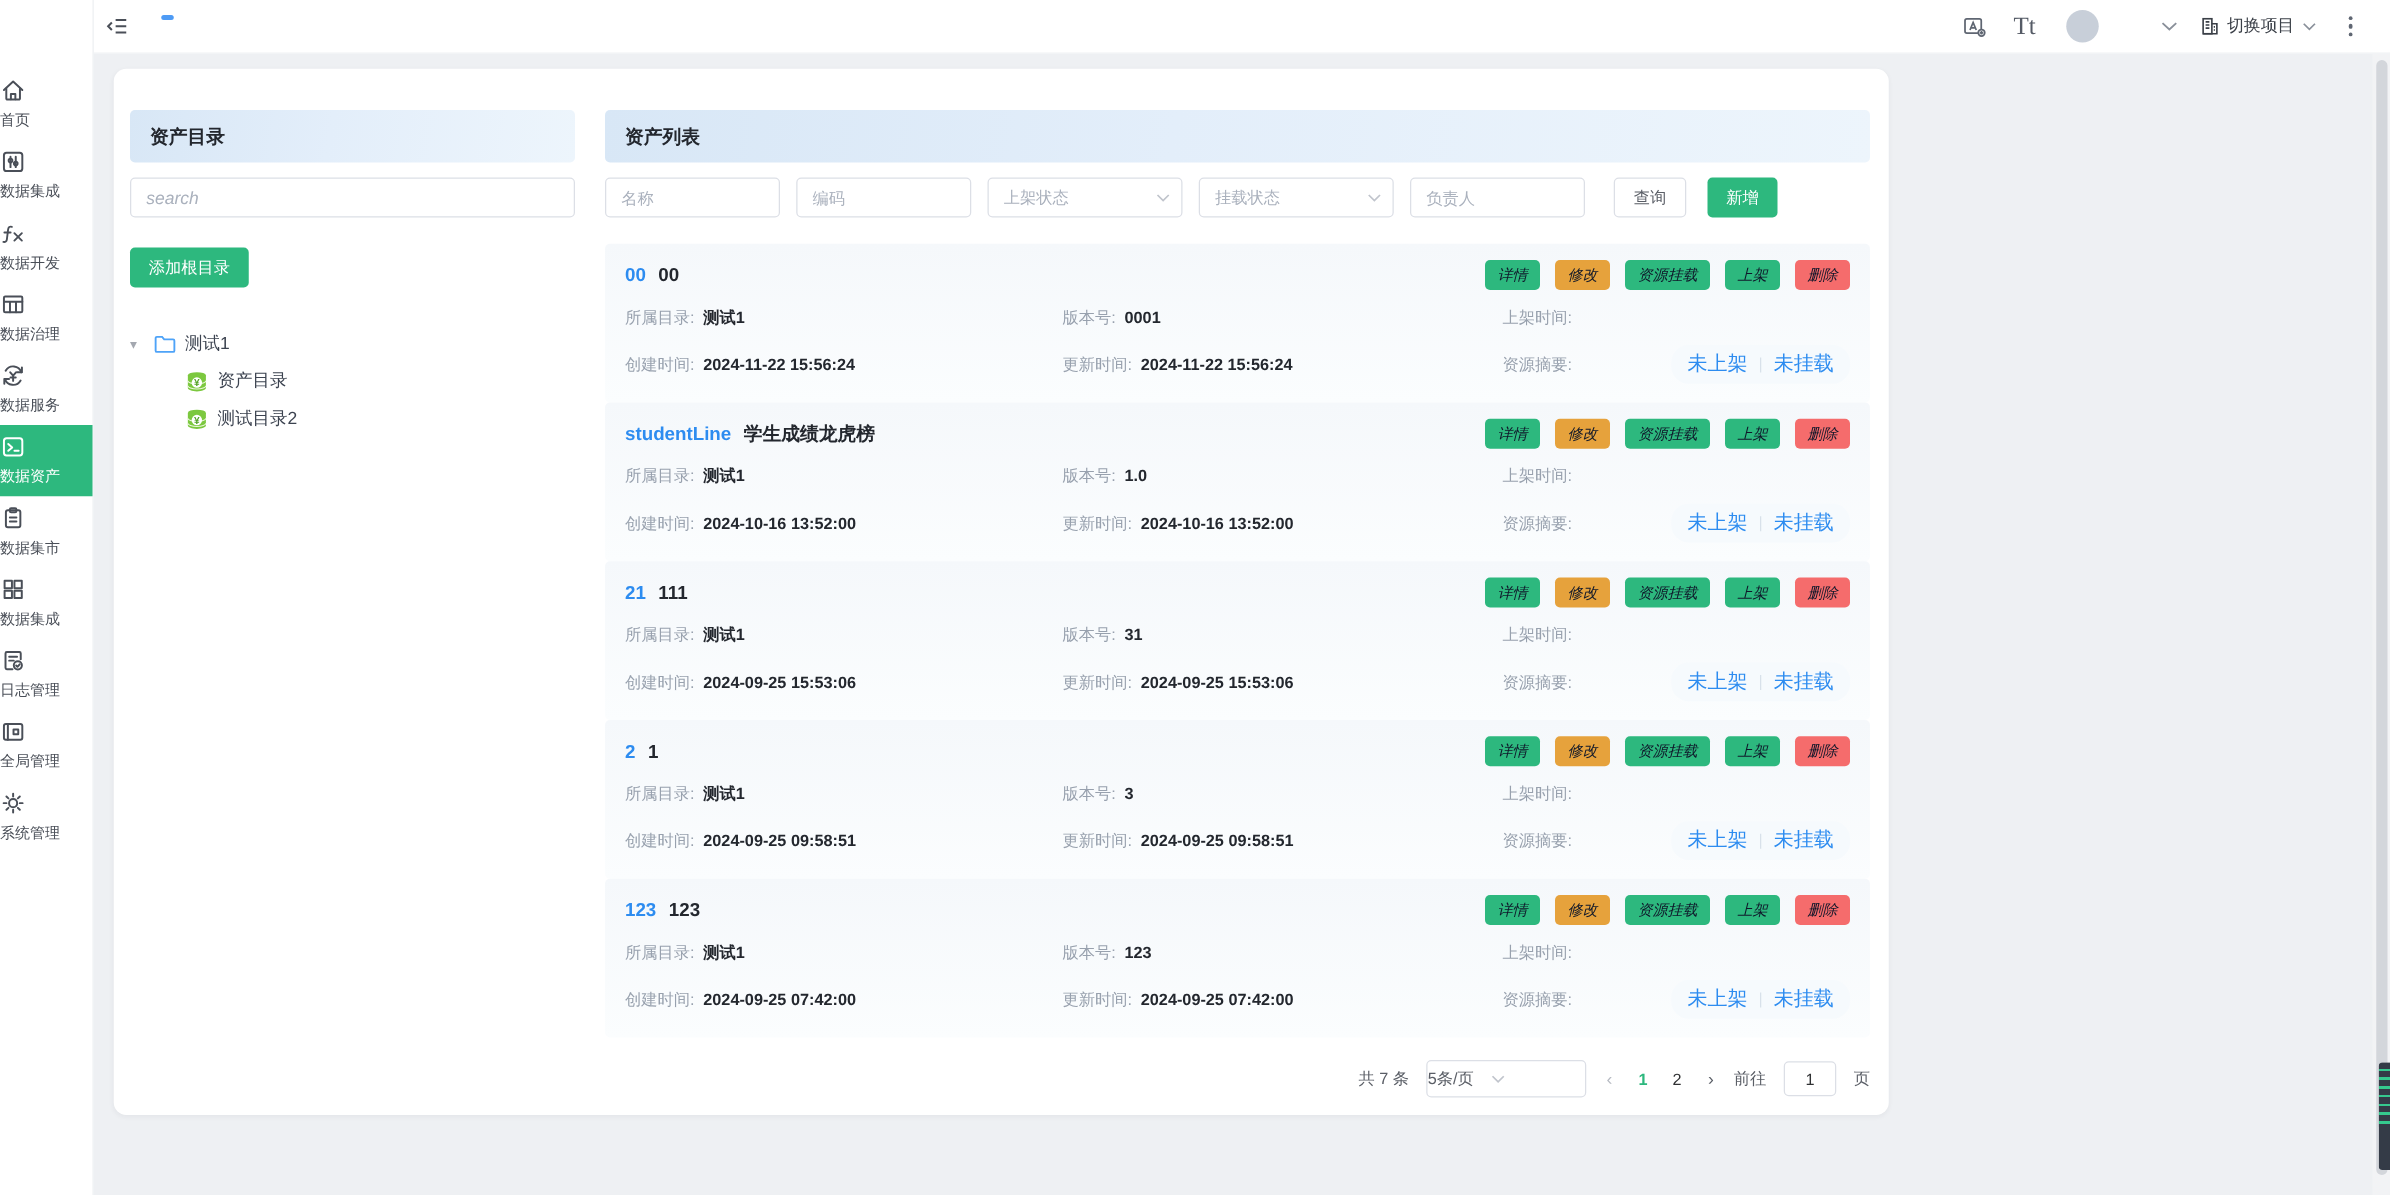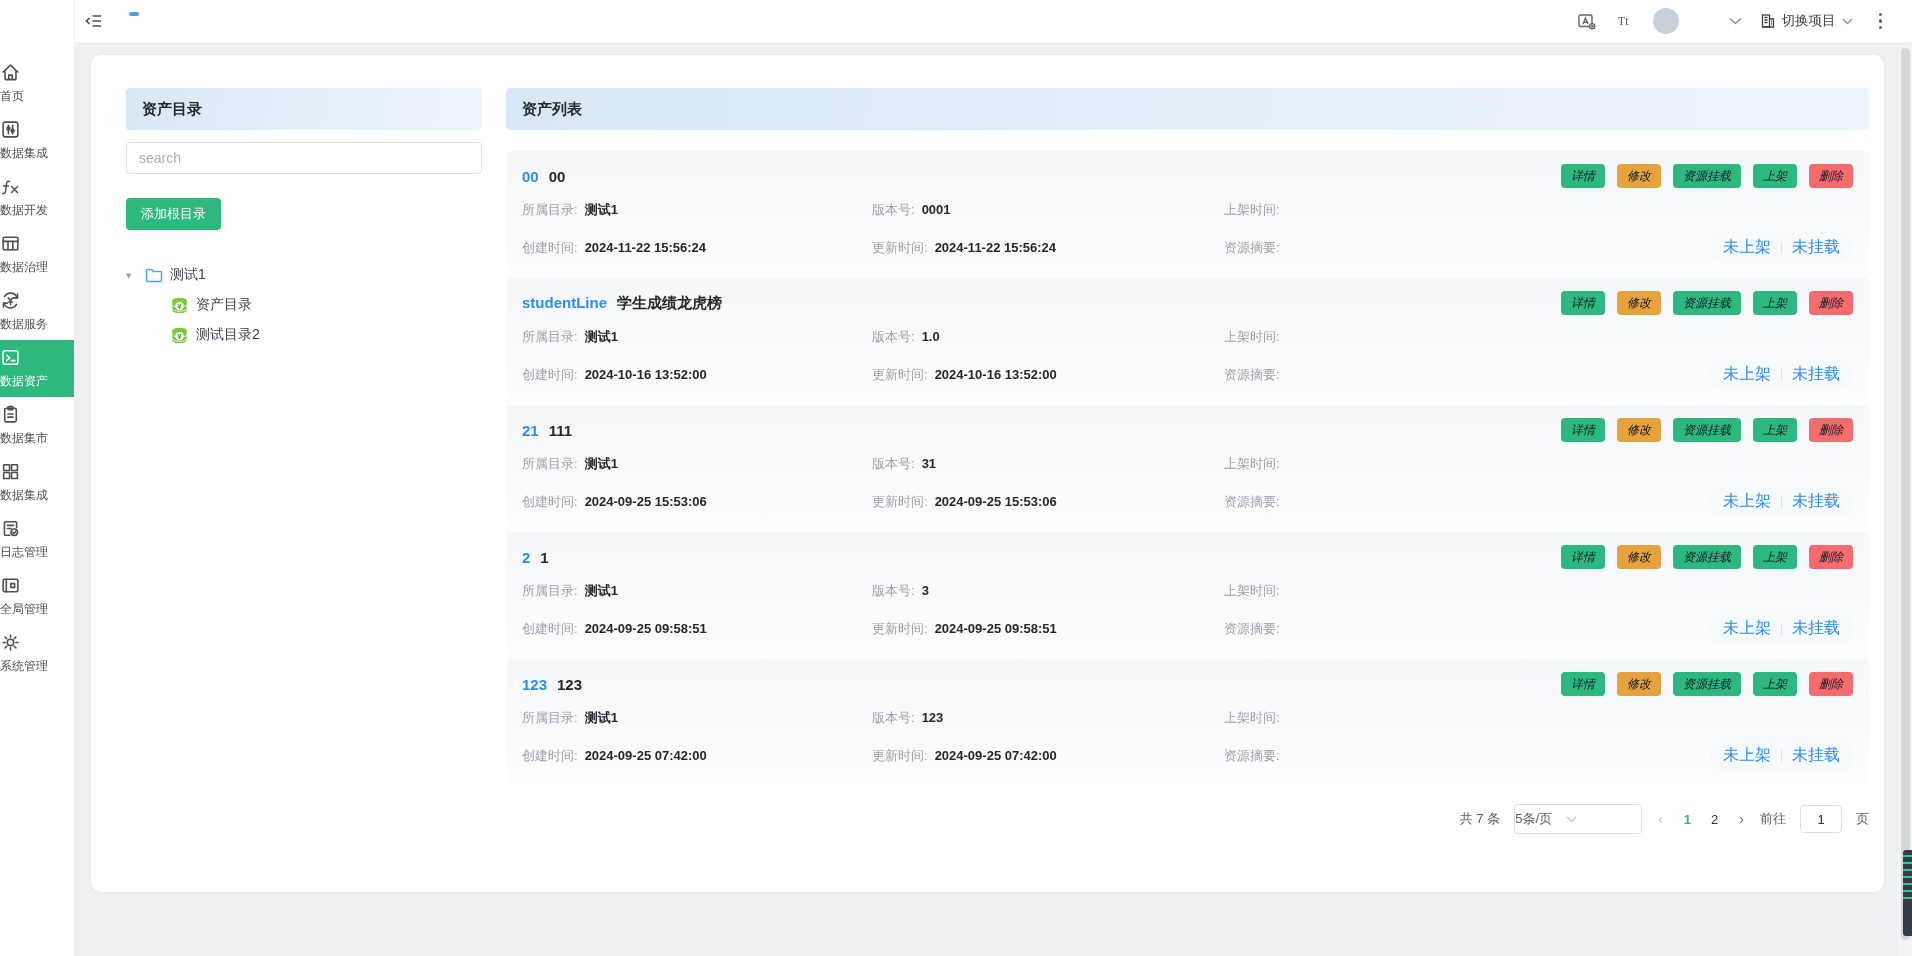--- a/index.html
+++ b/index.html
@@ -8,47 +8,47 @@
     font-family: "Liberation Sans", "DejaVu Sans", sans-serif;
     background:#eef0f3; position:relative; color:#303133;
   }
   
   .topbar { position:absolute; left:75px; top:0; right:0; height:43px; background:#fff;
     border-bottom:1px solid #f0f1f3; display:flex; align-items:center; z-index:5; }
   .collapse-btn { margin-left:10px; cursor:pointer; display:flex; align-items:center; }
   .logo-dash { width:10px; height:4px; background:#4e9bf5; border-radius:2px; margin-left:26px; margin-bottom:14px; }
   .topbar-right { margin-left:auto; display:flex; align-items:center; margin-right:30px; }
   .tb-icon { display:flex; align-items:center; justify-content:center; color:#5f6672; cursor:pointer; }
-  .tt-icon { font-family:"Liberation Serif", serif; font-size:12px; color:#555b66; margin-left:22px; }
+  .tt-icon { font-family:"Liberation Serif", serif; font-size:20px; color:#555b66; margin-left:22px; }
   .avatar { width:26px; height:26px; border-radius:50%; background:#c8cfd9; margin-left:24px; }
   .tb-caret { margin-left:50px; }
   .proj { display:flex; align-items:center; gap:6px; margin-left:18px; font-size:13.5px; color:#3a3f47; cursor:pointer; }
   .kebab { margin-left:26px; display:flex; flex-direction:column; gap:3px; cursor:pointer; }
   .kebab i { width:3.5px; height:3.5px; border-radius:50%; background:#5f6672; }
   
   .sidebar { position:absolute; left:0; top:0; width:75px; height:956px; background:#fff;
     border-right:1px solid #edeff2; z-index:6; padding-top:55px; }
   .side-item { height:57px; display:flex; flex-direction:column; justify-content:center;
     gap:5px; cursor:pointer; color:#4a4f58; }
   .side-item .side-label { font-size:12px; letter-spacing:0; }
   .side-item svg { stroke:#4a4f58; }
   .side-item.active { background:#2db87e; color:#fff; }
   .side-item.active svg { stroke:#fff; }
   
   .main { position:absolute; left:76px; top:43px; right:0; bottom:0; background:#eef0f3; }
-  .card { position:absolute; left:15px; top:12px; width:1793px; height:837px; background:#fff;
-    border-radius:10px; box-shadow:0 1px 4px rgba(31,45,61,.05); padding:33px 15px 0 35px;
+  .card { position:absolute; left:15px; top:12px; width:1420px; height:837px; background:#fff;
+    border-radius:10px; box-shadow:0 1px 4px rgba(31,45,61,.05); padding:33px 15px 0 13px;
     display:flex; gap:24px; }
   .panel-head { height:42px; border-radius:4px; display:flex; align-items:center; padding:0 16px;
     font-size:15px; font-weight:bold; color:#23272e;
     background:linear-gradient(100deg,#d8e7f6 0%,#e3eefa 45%,#edf5fc 100%); }
   
   .left-panel { width:356px; flex:none; }
   .search-input { margin-top:12px; width:100%; height:32px; border:1px solid #dcdfe6; border-radius:4px;
-    padding:0 12px; font-size:14px; color:#606266; outline:none; font-family:inherit; }
+    padding:0 12px; font-size:14px; color:#606266; outline:none; font-family:inherit;font-style:italic; }
   .search-input::placeholder { color:#aab1bd; }
   .btn-green { background:#2db87e; color:#fff; border:none; border-radius:4px; height:32px;
     padding:0 15px; font-size:13px; cursor:pointer; font-family:inherit; }
   .add-root { margin-top:24px; }
   .tree { margin-top:30px; font-size:14px; color:#3c4350; }
   .tree-row { display:flex; align-items:center; gap:7px; height:30px; cursor:pointer; }
   .tree-caret { color:#a4a8b0; font-size:11px; width:12px; }
   .tree-children .tree-row { margin-left:44px; }
   
   .right-panel { flex:1; min-width:0; display:flex; flex-direction:column; }
@@ -301,20 +301,43 @@
     </svg>
     <span>测试目录2</span>
   </div>
           </div>
       </div>
     </section>
 
     <section class="right-panel">
       <div class="panel-head">资产列表</div>
 
+      <div class="filters">
+        <input class="f-input" type="text" placeholder="名称" style="">
+        <input class="f-input" type="text" placeholder="编码" style="">
+        <div class="f-select">
+          <span>上架状态</span>
+          <span class="sel-caret">
+            <svg width="11" height="7" viewBox="0 0 11 7" fill="none" stroke="#c0c4cc" stroke-width="1.4">
+                <path d="M1 1l4.5 4.5L10 1"></path>
+              </svg>
+          </span>
+        </div>
+        <div class="f-select">
+          <span>挂载状态</span>
+          <span class="sel-caret">
+            <svg width="11" height="7" viewBox="0 0 11 7" fill="none" stroke="#c0c4cc" stroke-width="1.4">
+                <path d="M1 1l4.5 4.5L10 1"></path>
+              </svg>
+          </span>
+        </div>
+        <input class="f-input" type="text" placeholder="负责人" style="">
+        <button class="btn-plain">查询</button>
+        <button class="btn-green btn-add">新增</button>
+      </div>
 
       <div class="items" id="asset-items">
           <div class="item">
     <div class="item-head">
       <div class="item-title">
         <span class="t-code">00</span><span class="t-name">00</span>
       </div>
       <div class="actions">
                 <button class="abtn green">详情</button>
                 <button class="abtn orange">修改</button>

